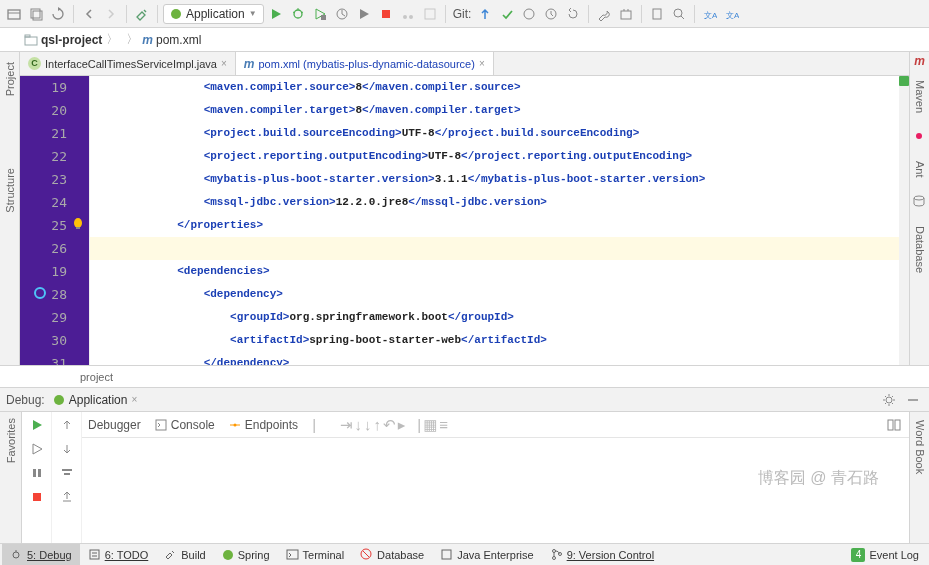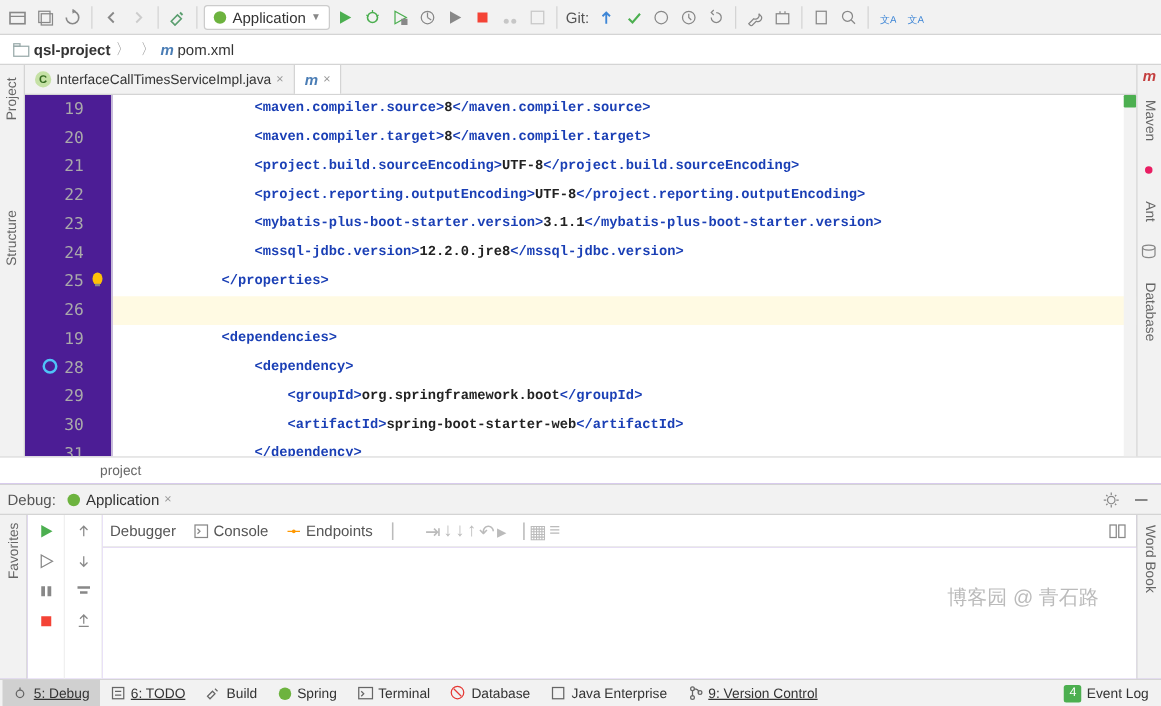--- a/index.html
+++ b/index.html
@@ -4,21 +4,21 @@
 <style>
   * { box-sizing: border-box; margin: 0; padding: 0; }
   body { font-family: "Segoe UI", Arial, sans-serif; font-size: 12px; background: #fff; color: #333; width: 929px; height: 565px; overflow: hidden; position: relative; }
   
   .toolbar-main { height: 28px; background: #f2f2f2; border-bottom: 1px solid #d4d4d4; display: flex; align-items: center; padding: 0 4px; gap: 2px; }
   .tb-ico { width: 20px; height: 20px; display: flex; align-items: center; justify-content: center; cursor: pointer; border-radius: 2px; }
   .tb-sep { width: 1px; height: 18px; background: #d4d4d4; margin: 0 3px; }
   .run-config { display: flex; align-items: center; background: #fff; border: 1px solid #ccc; border-radius: 3px; padding: 1px 6px; height: 20px; gap: 4px; }
   .dd-arrow { font-size: 8px; color: #888; }
 
-  .breadcrumb { height: 24px; background: #fff; border-bottom: 1px solid #d4d4d4; display: flex; align-items: center; padding: 0 10px; font-size: 12px; }
+  .breadcrumb { height: 24px; background: #fff; border-bottom: 1px solid #d4d4d4; display: flex; align-items: center; padding: 0 24px; font-size: 12px; }
   .bc-item { display: flex; align-items: center; gap: 3px; color: #333; cursor: pointer; }
   .bc-sep { color: #999; margin: 0 4px; }
 
   .content-area { display: flex; height: calc(100% - 28px - 24px - 178px - 22px); }
   .side-left { width: 20px; background: #f2f2f2; border-right: 1px solid #d4d4d4; display: flex; flex-direction: column; align-items: center; padding-top: 2px; }
   .side-right { width: 20px; background: #f2f2f2; border-left: 1px solid #d4d4d4; display: flex; flex-direction: column; align-items: center; padding-top: 2px; gap: 8px; }
   .side-label { writing-mode: vertical-rl; font-size: 11px; color: #666; cursor: pointer; padding: 4px 0; }
   .side-label-rev { writing-mode: vertical-rl; transform: rotate(180deg); font-size: 11px; color: #666; cursor: pointer; padding: 4px 0; }
   .side-ico { width: 16px; height: 16px; margin: 4px 0; cursor: pointer; }
 
@@ -259,20 +259,21 @@
 
   <div class="editor-wrap">
     <div class="editor-tabs">
       <div class="etab">
         <span style="display:inline-block;width:13px;height:13px;background:#c5e1a5;color:#33691e;border-radius:50%;text-align:center;font-size:9px;line-height:13px;font-weight:bold;">C</span>
         <span>InterfaceCallTimesServiceImpl.java</span>
         <span class="etab-close">×</span>
       </div>
       <div class="etab active">
         <span style="color:#4a7db5;font-weight:bold;font-style:italic;font-size:12px;">m</span>
+        <span style="color:#1a3fb5;">pom.xml (mybatis-plus-dynamic-datasource)</span>
         <span class="etab-close">×</span>
       </div>
     </div>
 
     <div class="editor-body">
       <div class="gutter">
         <div class="gutter-line"><span>19</span></div>
         <div class="gutter-line"><span>20</span></div>
         <div class="gutter-line"><span>21</span></div>
         <div class="gutter-line"><span>22</span></div>

